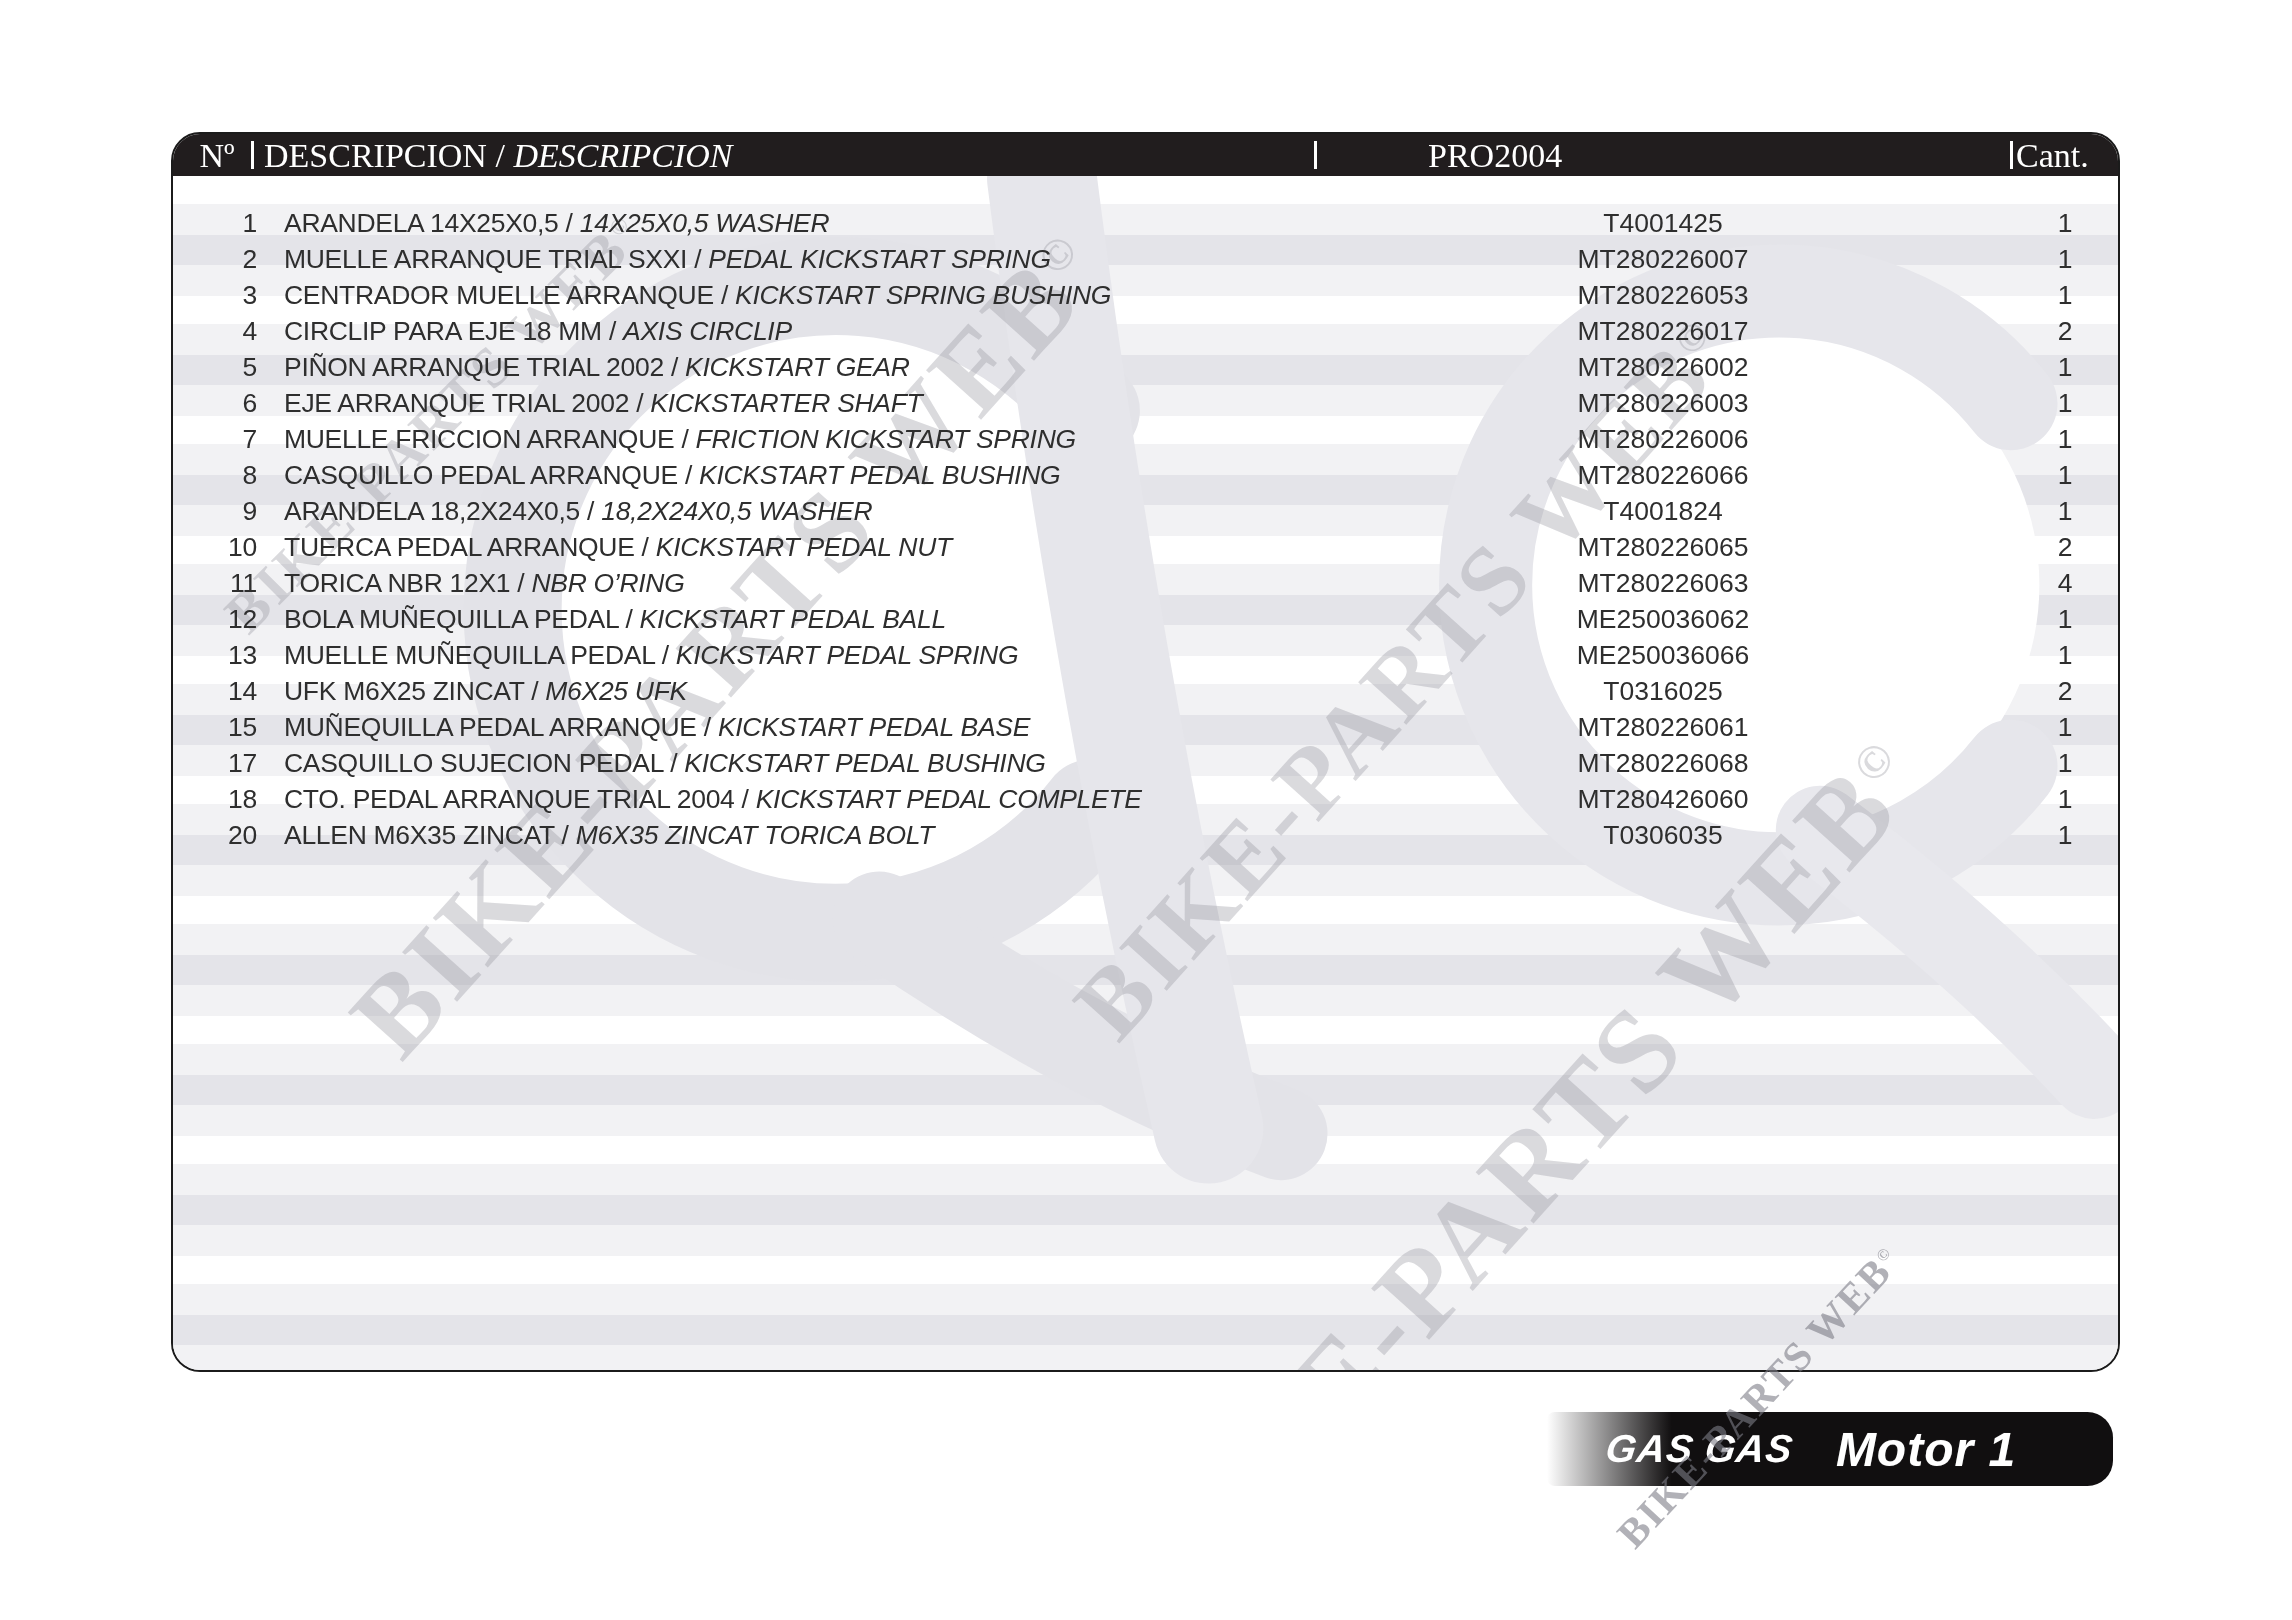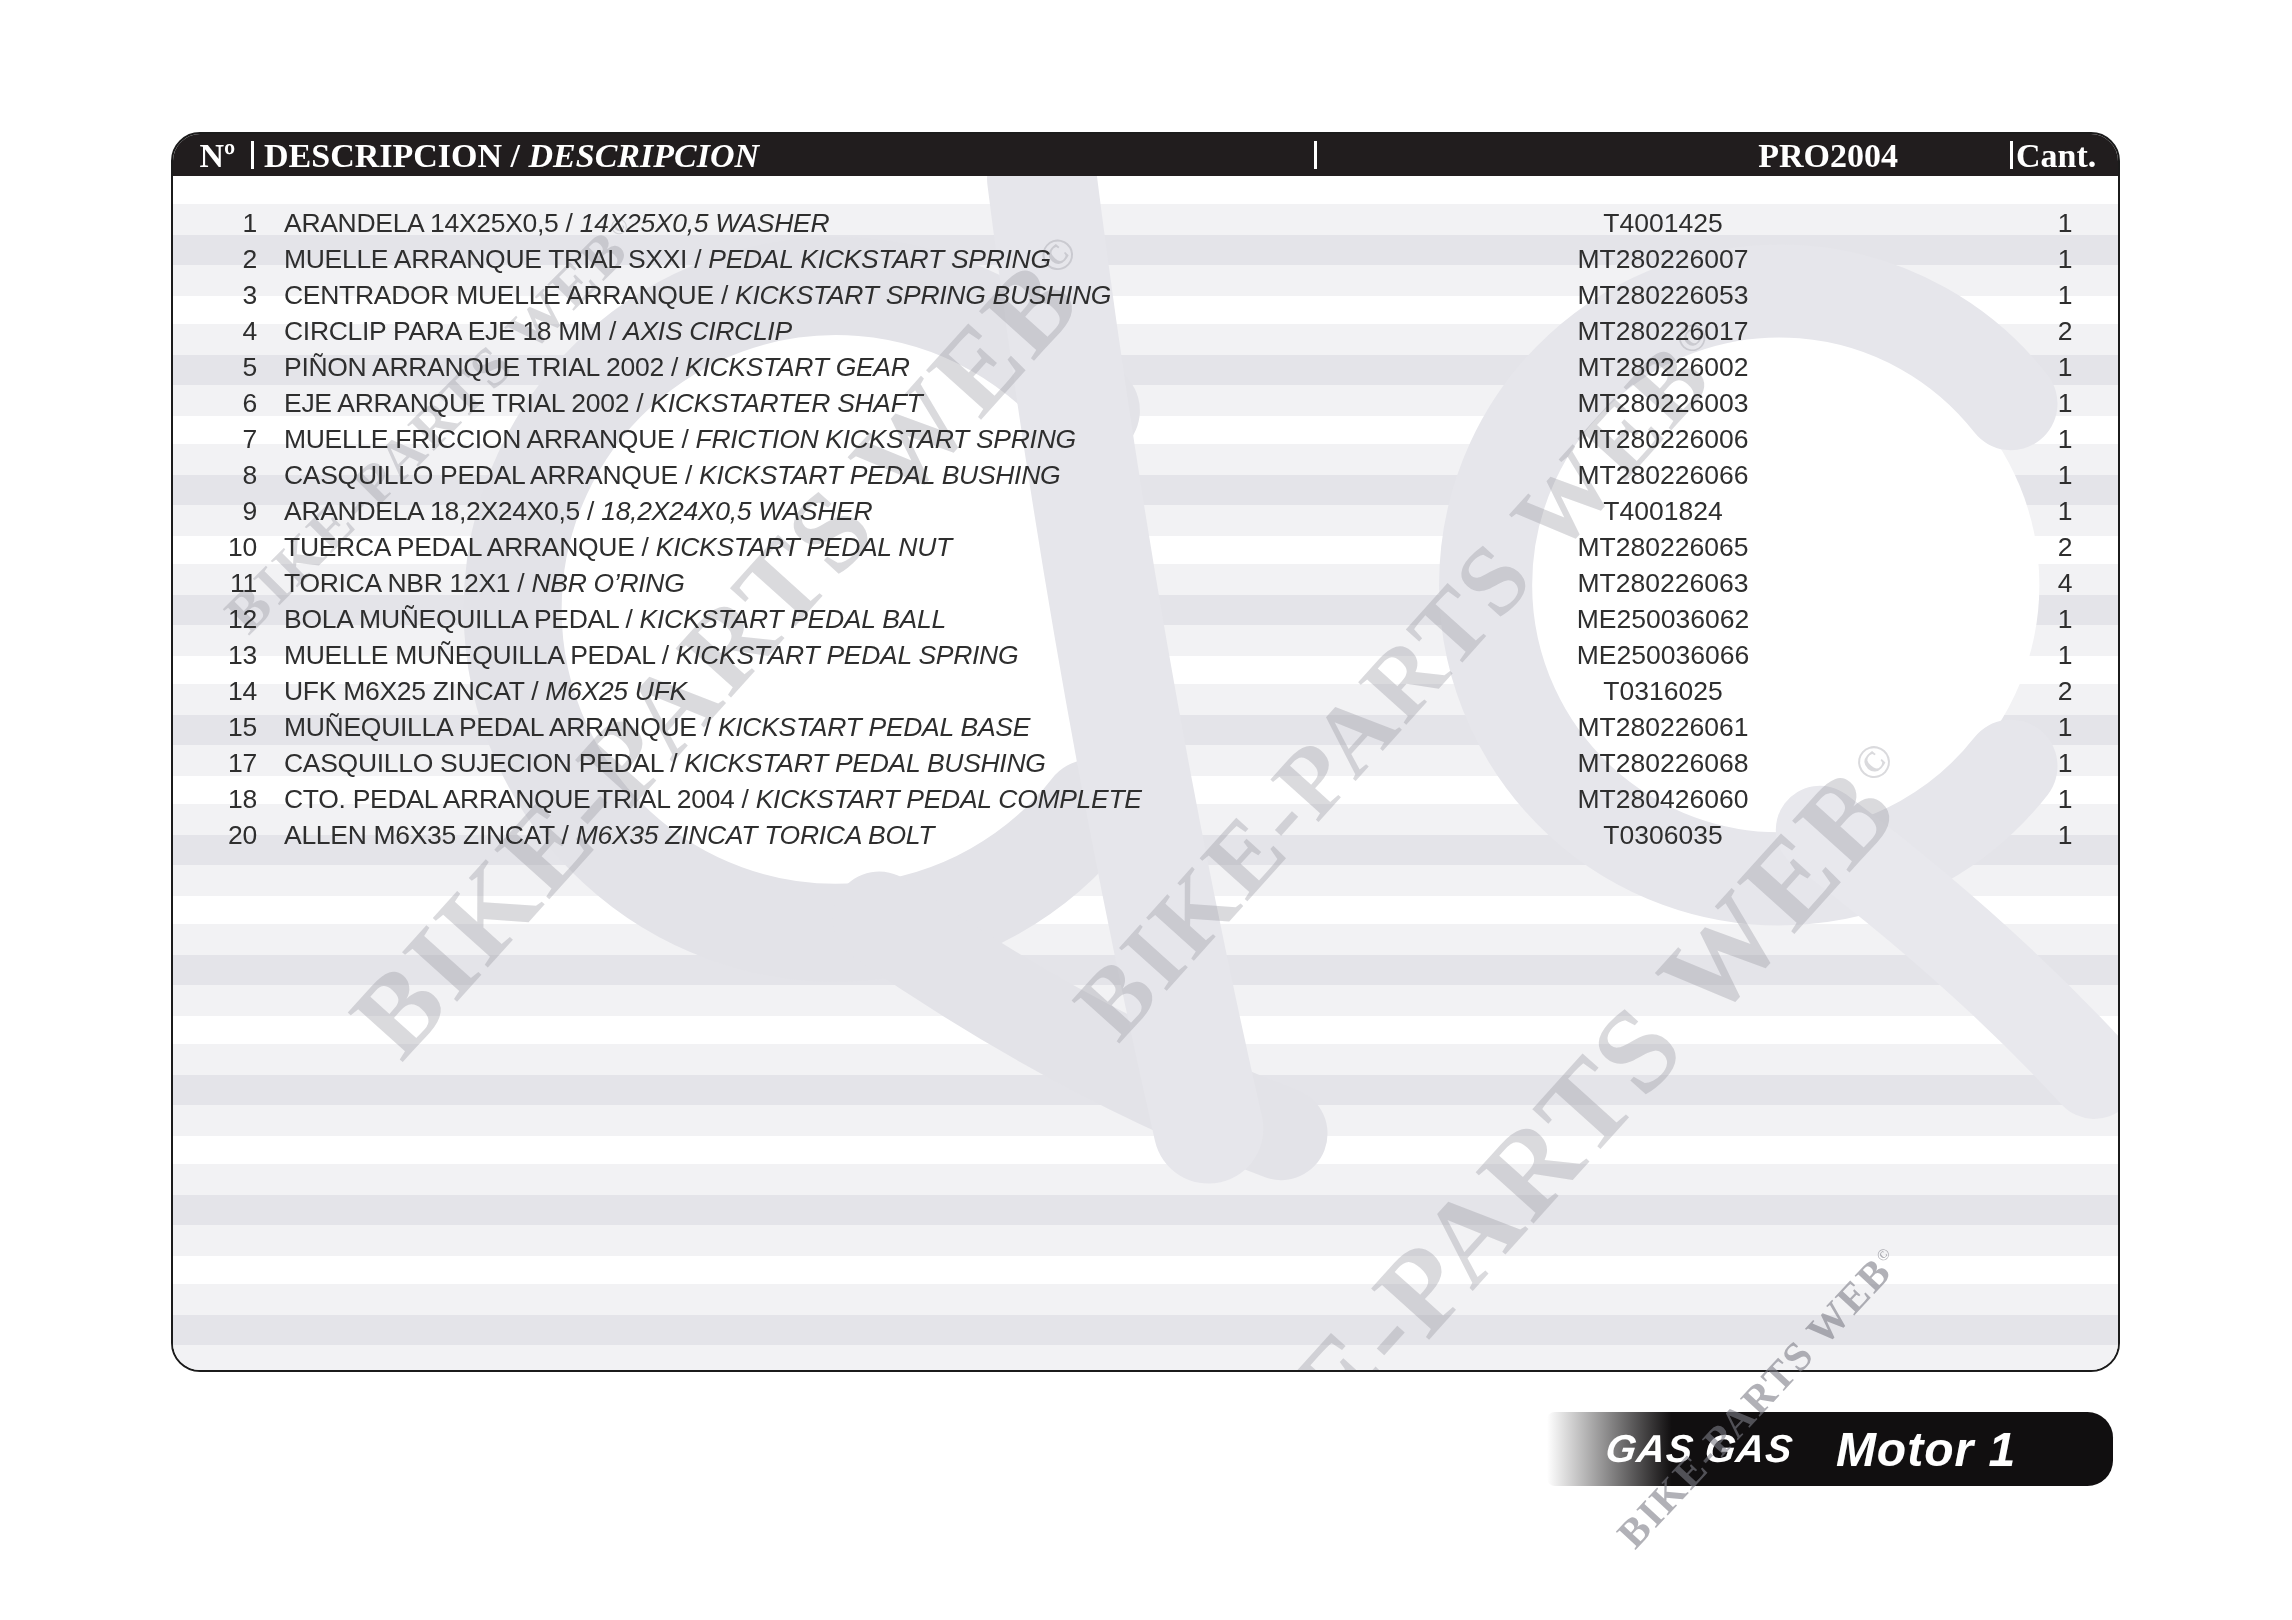--- a/index.html
+++ b/index.html
@@ -18,27 +18,27 @@
     position:absolute;left:0;right:0;top:42px;bottom:0;z-index:1;
     background:repeating-linear-gradient(to bottom,
       #ffffff 0 28px,
       #f2f2f4 28px 59px,
       #e4e4e9 59px 89px,
       #f2f2f4 89px 120px);
   }
   
   .hdr{
     position:absolute;left:0;right:0;top:0;height:42px;background:#211d1e;
-    color:#fff;font-family:"Liberation Serif",serif;font-weight:bold;z-index:12;
+    color:#fff;font-family:"Liberation Serif",serif;font-weight:normal;z-index:12;
   }
   .h-cell{position:absolute;top:0;height:42px;line-height:43px;font-size:34px;white-space:nowrap;}
   .h-num{left:26.5px;}
   .h-desc{left:91px;}
   .h-desc .it{font-style:italic;}
-  .h-code{left:1255px;width:470px;text-align:right;}
+  .h-code{left:1255px;width:470px;text-align:left;}
   .h-qty{left:1843px;width:98px;text-align:left;}
   .h-sep{position:absolute;top:6.9px;width:2.9px;height:28px;background:#fff;}
   .h-sep1{left:78px;}
   .h-sep2{left:1141px;}
   .h-sep3{left:1837px;}
   
   .rows{position:absolute;left:0;right:0;top:71px;z-index:10;}
   .row{position:relative;height:36px;}
   .cell{
     position:absolute;top:0;height:36px;line-height:36px;white-space:nowrap;

